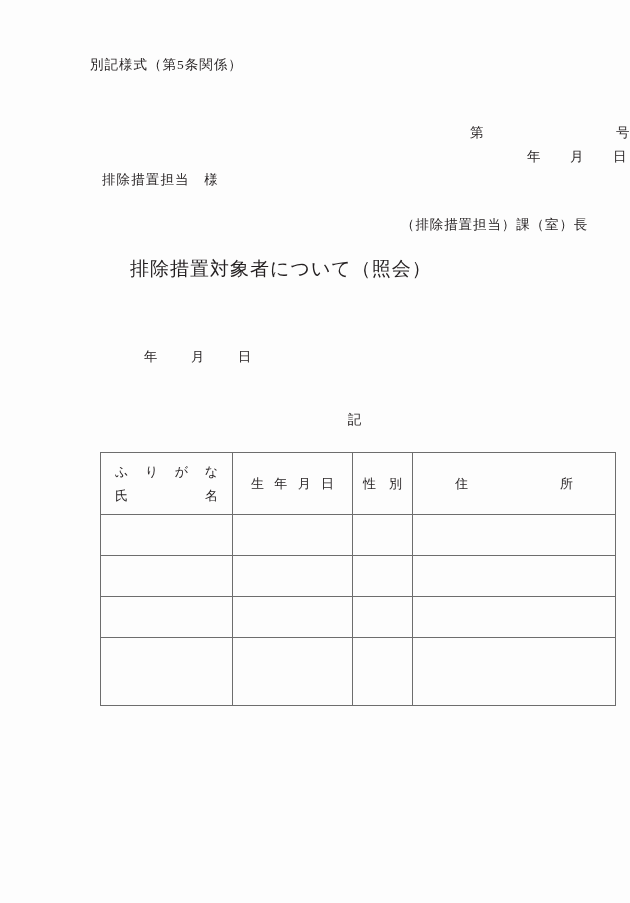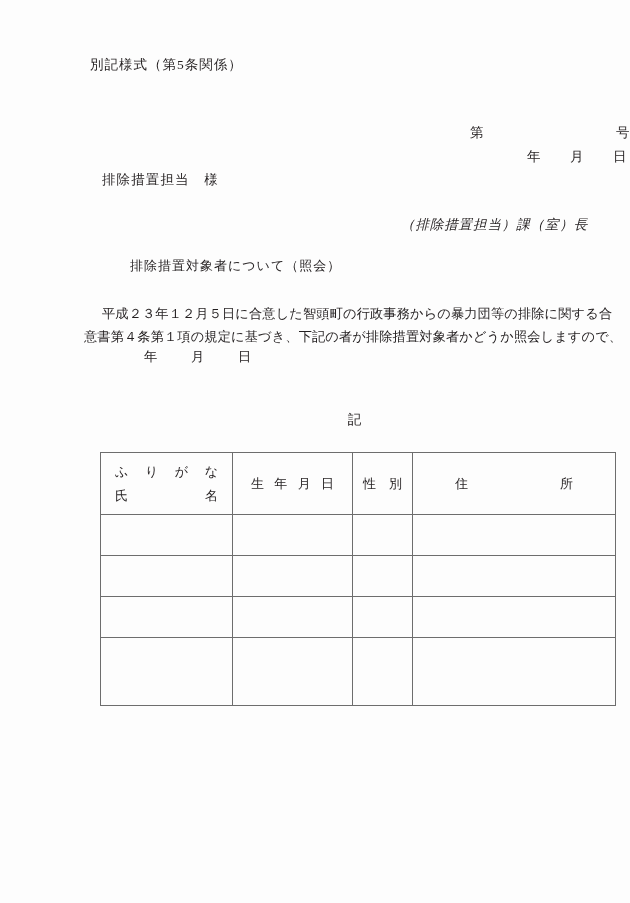--- a/index.html
+++ b/index.html
@@ -73,28 +73,27 @@
     font-size: 13.5px;
     letter-spacing: 1.1px;
   }
 
   
   #sender {
     left: 361px;
     top: 218px;
     font-size: 13.5px;
     letter-spacing: 0.9px;
-    font-style: italic;
   }
 
   
   #subject {
     left: 90px;
     top: 259px;
-    font-size: 13px;
+    font-size: 19px;
     letter-spacing: 1.0px;
     text-align: center;
   }
 
   
   #body-block {
     position: absolute;
     left: 44px;
     top: 303px;
     width: 545px;
@@ -209,24 +208,20 @@
     <span>月</span>
     <span>日</span>
   </div>
 
   <div class="t" id="addressee">排除措置担当　様</div>
 
   <div class="t" id="sender">（排除措置担当）課（室）長</div>
 
   <div class="t" id="subject">排除措置対象者について（照会）</div>
 
-  <div id="body-block">
-    <span class="bl" id="body-line-1">平成２３年１２月５日に合意した智頭町の行政事務からの暴力団等の排除に関する合</span>
-    <span class="bl" id="body-line-2">意書第４条第１項の規定に基づき、下記の者が排除措置対象者かどうか照会しますので、</span>
-  </div>
 
   <div id="deadline-row">
     <span class="slot">年</span>
     <span class="slot">月</span>
     <span>日</span>
   </div>
 
   <div id="ki-mark">記</div>
 
   <table id="person-table">

